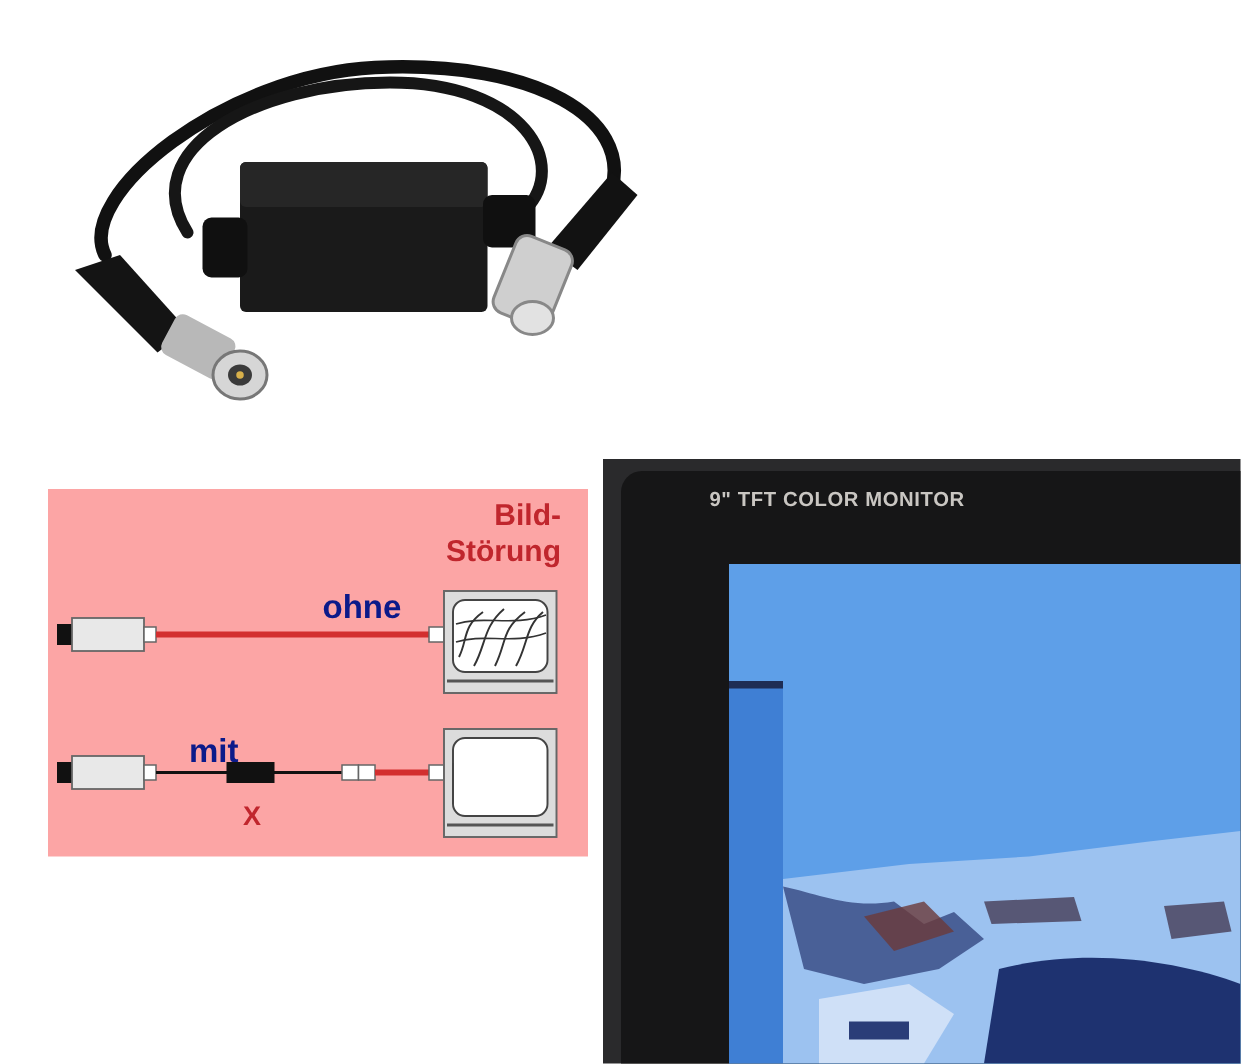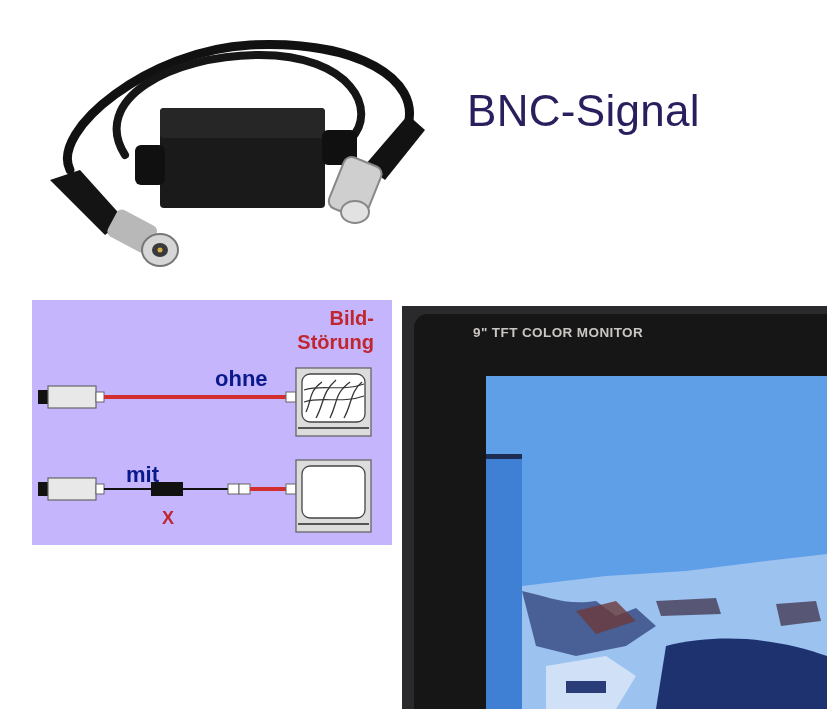--- a/index.html
+++ b/index.html
@@ -3,35 +3,34 @@
 <meta charset="utf-8">
 <style>
   html,body{margin:0;padding:0;background:#ffffff;}
   body{width:827px;height:709px;position:relative;overflow:hidden;font-family:"Liberation Sans",sans-serif;}
   .abs{position:absolute;}
   
   .title{left:467px;top:86px;color:#2a1f5e;font-size:44px;line-height:50px;font-family:"Liberation Sans",sans-serif;letter-spacing:0.3px;}
   
   .product{left:30px;top:20px;width:420px;height:260px;}
   
-  .diagram{left:32px;top:300px;width:360px;height:245px;background:#c4b5fd;}
+  .diagram{left:32px;top:326px;width:360px;height:245px;background:#fca5a5;}
   .lbl-red{color:#c0262d;font-weight:bold;font-size:20px;line-height:24px;text-align:right;}
   .lbl-blue{color:#0b1a8a;font-weight:bold;font-size:22px;}
   .lbl-x{color:#c0262d;font-size:18px;font-weight:bold;}
   
   .monitor{left:402px;top:306px;width:425px;height:403px;background:#2a2a2c;}
   .bezel{left:12px;top:8px;right:0;bottom:0;background:#161617;border-radius:14px 0 0 0;}
   .monitor-label{left:71px;top:19px;color:#c9c6c2;font-weight:bold;font-size:13.5px;letter-spacing:0.4px;}
   .screen{left:84px;top:70px;right:0;bottom:0;background:#5a9ce6;overflow:hidden;}
 </style>
 </head>
 <body>
 
 <div class="abs title">
-  <div>BNC-Signal</div>
 </div>
 
 <div class="abs product">
   <svg width="420" height="260" viewBox="0 0 420 260">
 
     <path d="M40 150 C 20 110, 120 30, 220 25 C 330 20, 390 60, 378 105" stroke="#111" stroke-width="9" fill="none" stroke-linecap="round"></path>
     <path d="M95 135 C 60 80, 140 35, 230 35 C 320 35, 350 90, 320 120" stroke="#161616" stroke-width="8" fill="none" stroke-linecap="round"></path>
 
     <path d="M20 160 L 50 150 L 95 200 L 75 215 Z" fill="#141414"></path>
     <rect x="80" y="195" width="45" height="30" rx="6" fill="#b8b8b8" transform="rotate(28 100 210)"></rect>

